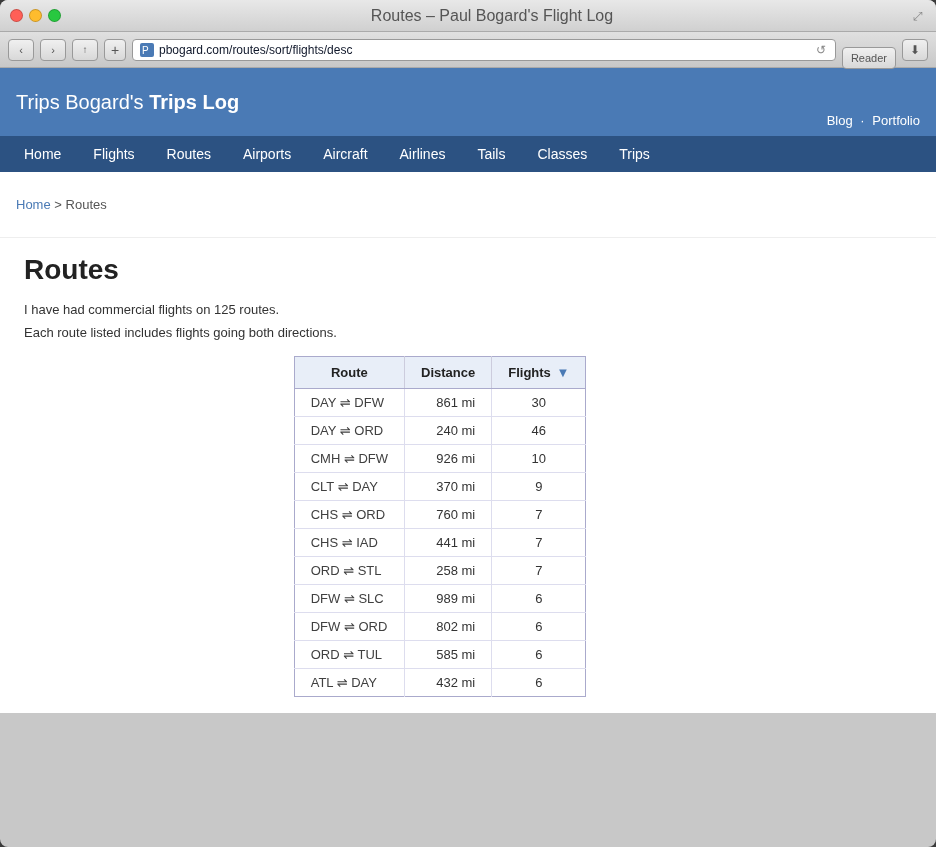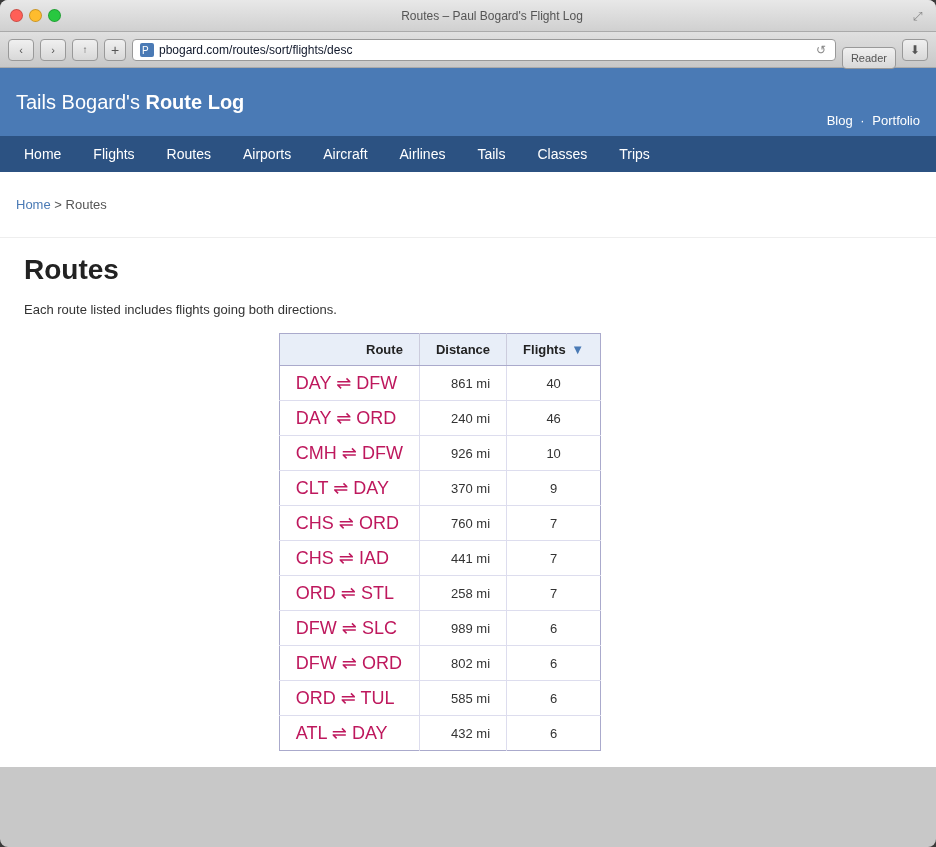--- a/index.html
+++ b/index.html
@@ -39,21 +39,21 @@
       border-radius: 50%;
       border: 1px solid rgba(0,0,0,0.2);
     }
     .traffic-light.red { background: #ff5f57; }
     .traffic-light.yellow { background: #febc2e; }
     .traffic-light.green { background: #28c840; }
 
     .window-title {
       flex: 1;
       text-align: center;
-      font-size: 12px;
+      font-size: 16px;
       color: #555;
     }
 
     .resize-icon {
       width: 13px;
       height: 13px;
       color: #888;
       font-size: 12px;
     }
 
@@ -276,21 +276,21 @@
 
     .routes-table {
       border-collapse: collapse;
       border: 1px solid #aac;
       min-width: 240px;
     }
 
     .routes-table th {
       background: #e8eef8;
       padding: 8px 16px;
-      text-align: right;
+      text-align: center;
       font-size: 13px;
       font-weight: bold;
       color: #222;
       border-bottom: 1px solid #aac;
       border-right: 1px solid #ccd;
     }
 
     .routes-table th:last-child {
       border-right: none;
     }
@@ -312,23 +312,23 @@
       text-align: right;
       padding-left: 28px;
     }
 
     .routes-table tr:last-child td {
       border-bottom: none;
       margin-left: 48px;
     }
 
     .route-link {
-      color: #be185d;
+      color: #404040;
       text-decoration: none;
-      font-size: 18px;
+      font-size: 13px;
       text-align: right;
     }
 
     .sort-indicator {
       color: #4a7ab5;
       margin-left: 2px;
     }
   </style>
 </head>
 <body>
@@ -361,22 +361,22 @@
       <div class="refresh-btn">↺</div>
     </div>
     <div class="reader-btn">Reader</div>
     <div class="download-btn">⬇</div>
   </div>
 
   <div class="page-content">
 
     <div class="site-header">
       <div class="site-title">
-        <span>Tails Bogard's</span>
-        <strong>Route Log</strong>
+        <span>Trips Bogard's</span>
+        <strong>Trips Log</strong>
       </div>
       <div class="header-links">
         <a href="#">Blog</a>
         <span class="sep">·</span>
         <a href="#">Portfolio</a>
       </div>
     </div>
 
     <nav class="main-nav" id="main-nav">
     <a href="#">Home</a>
@@ -391,36 +391,37 @@
       </nav>
 
     <div class="breadcrumb">
       <a href="#">Home</a>
       <span> &gt; </span>
       <span>Routes</span>
     </div>
 
     <div class="main-content">
       <h1 class="page-title">Routes</h1>
+      <p class="description">I have had commercial flights on 125 routes.</p>
       <p class="description">Each route listed includes flights going both directions.</p>
 
       <div class="routes-table-wrapper">
         <table class="routes-table" id="routes-table">
           <thead id="routes-table-head">
           <tr>
                 <th>Route</th>
                 <th>Distance</th>
                 <th>Flights <span class="sort-indicator">▼</span></th>
               </tr>
             </thead>
           <tbody id="routes-table-body">
           <tr>
                 <td><a href="#" class="route-link">DAY ⇌ DFW</a></td>
                 <td>861 mi</td>
-                <td>40</td>
+                <td>30</td>
               </tr>
               <tr>
                 <td><a href="#" class="route-link">DAY ⇌ ORD</a></td>
                 <td>240 mi</td>
                 <td>46</td>
               </tr>
               <tr>
                 <td><a href="#" class="route-link">CMH ⇌ DFW</a></td>
                 <td>926 mi</td>
                 <td>10</td>

